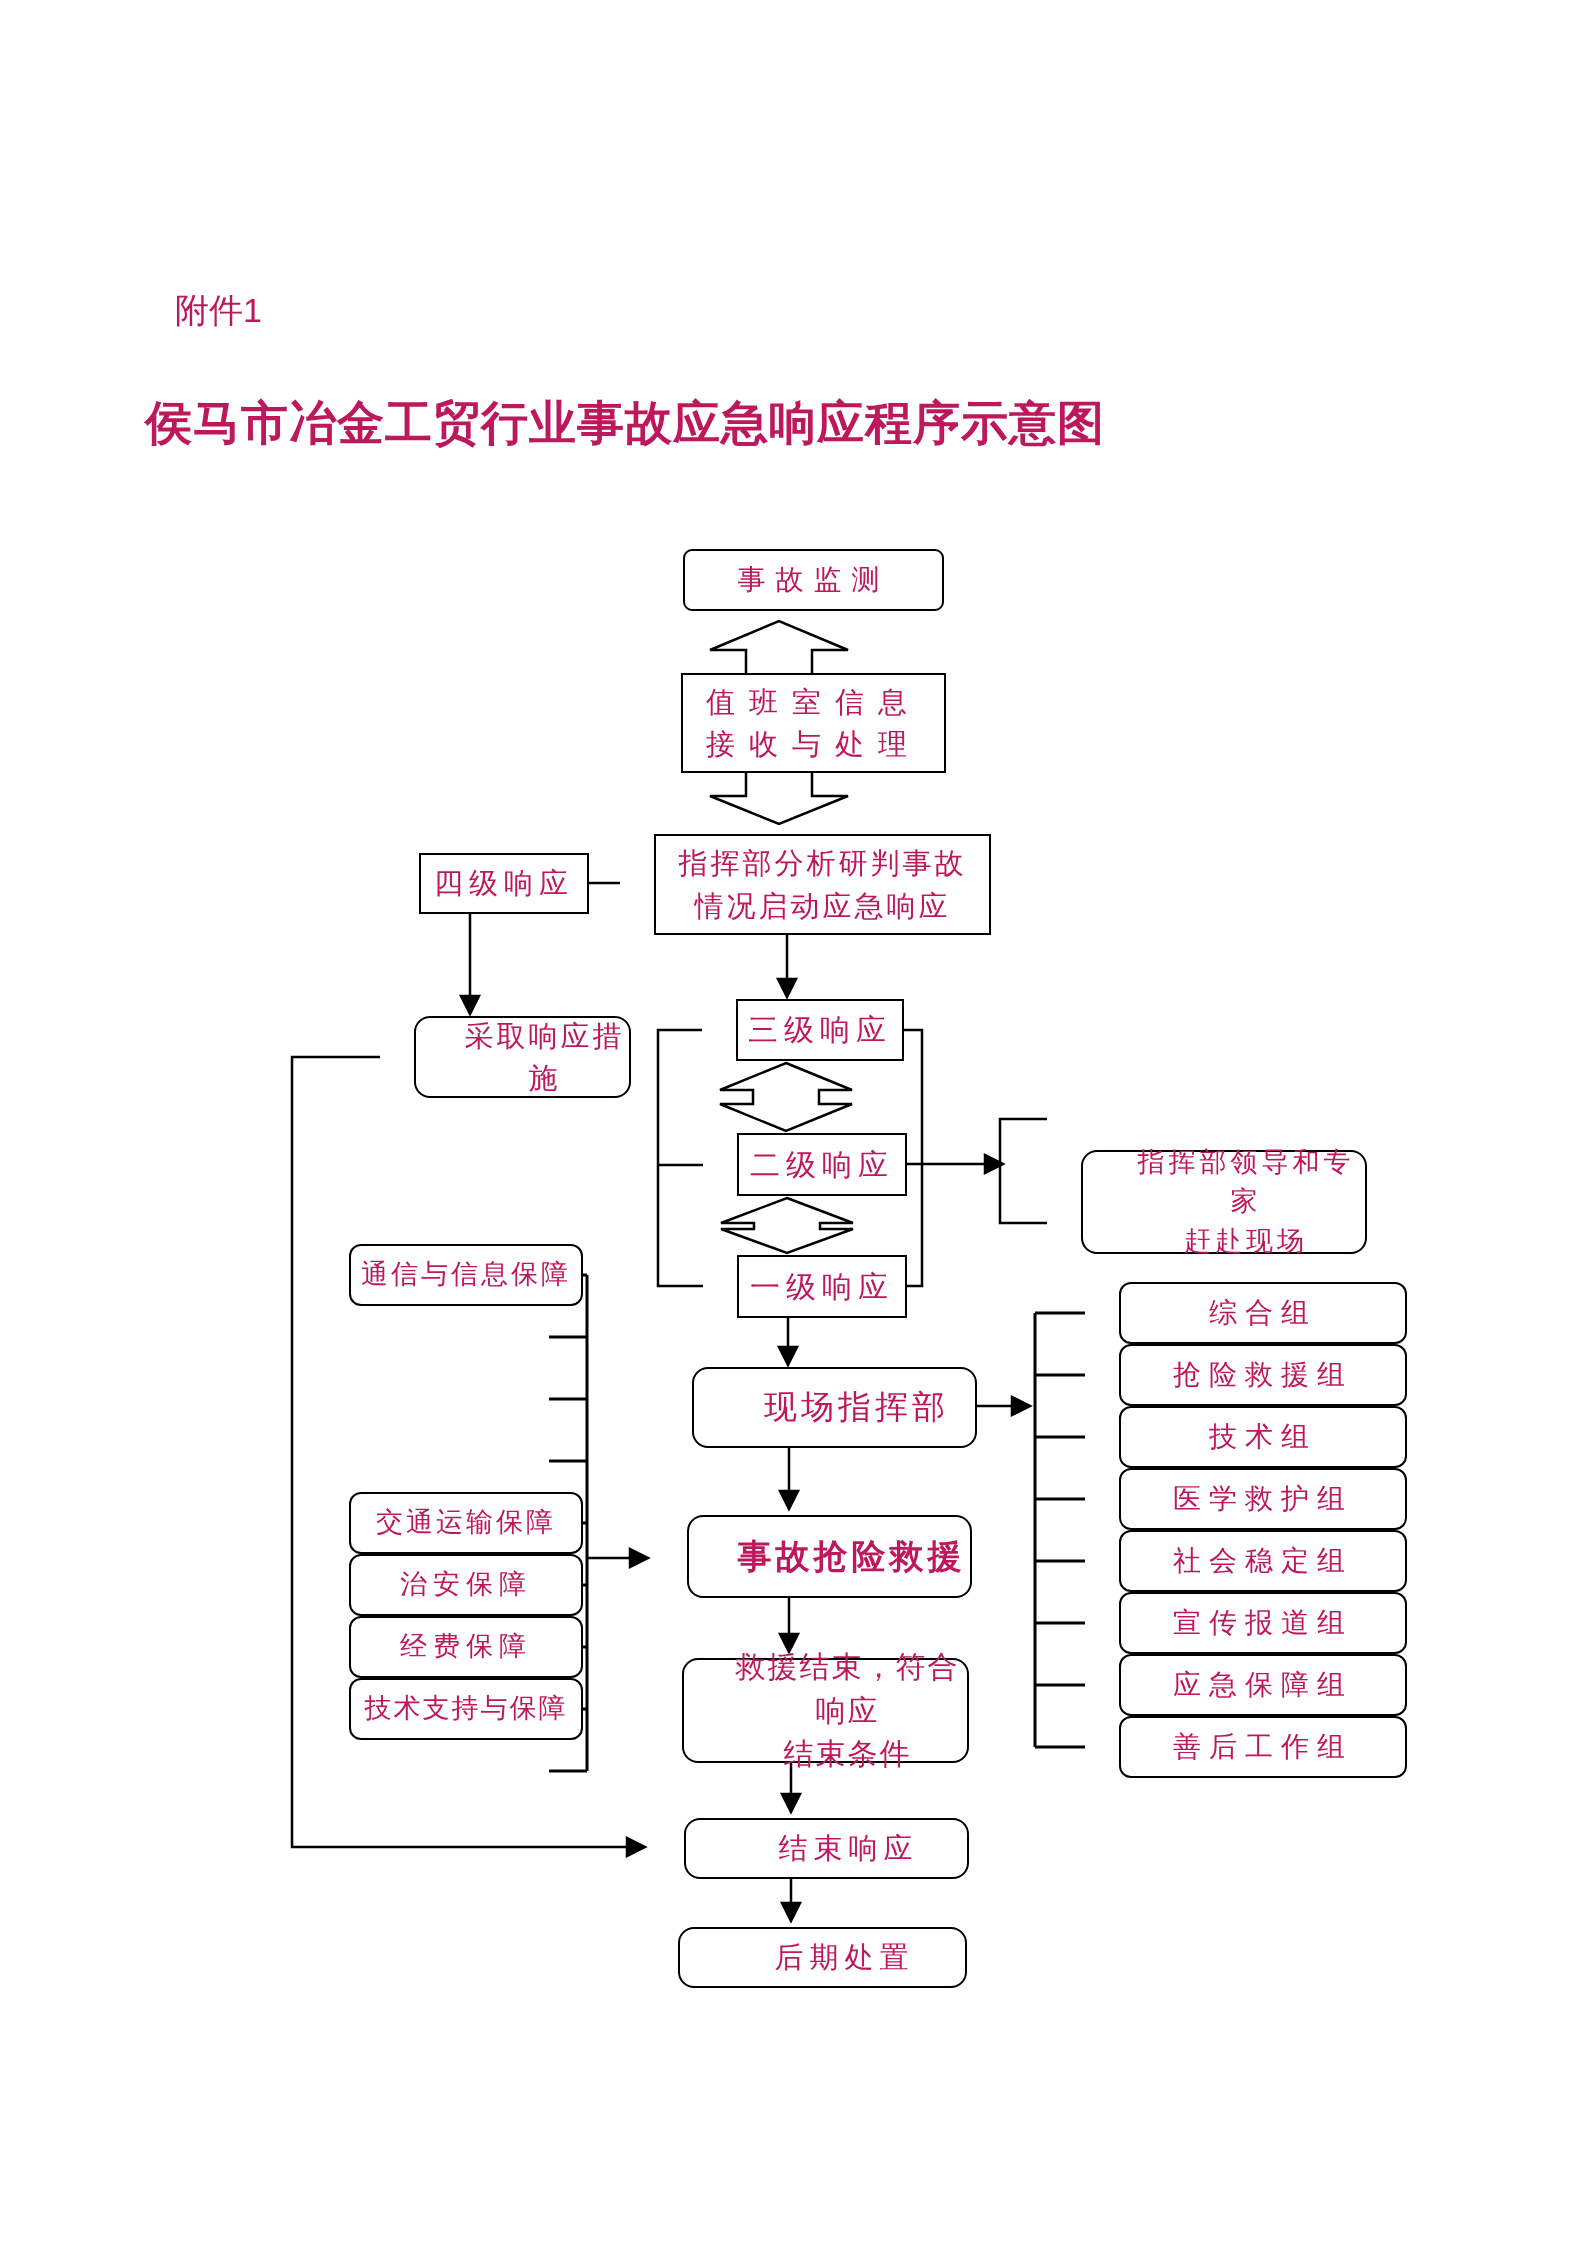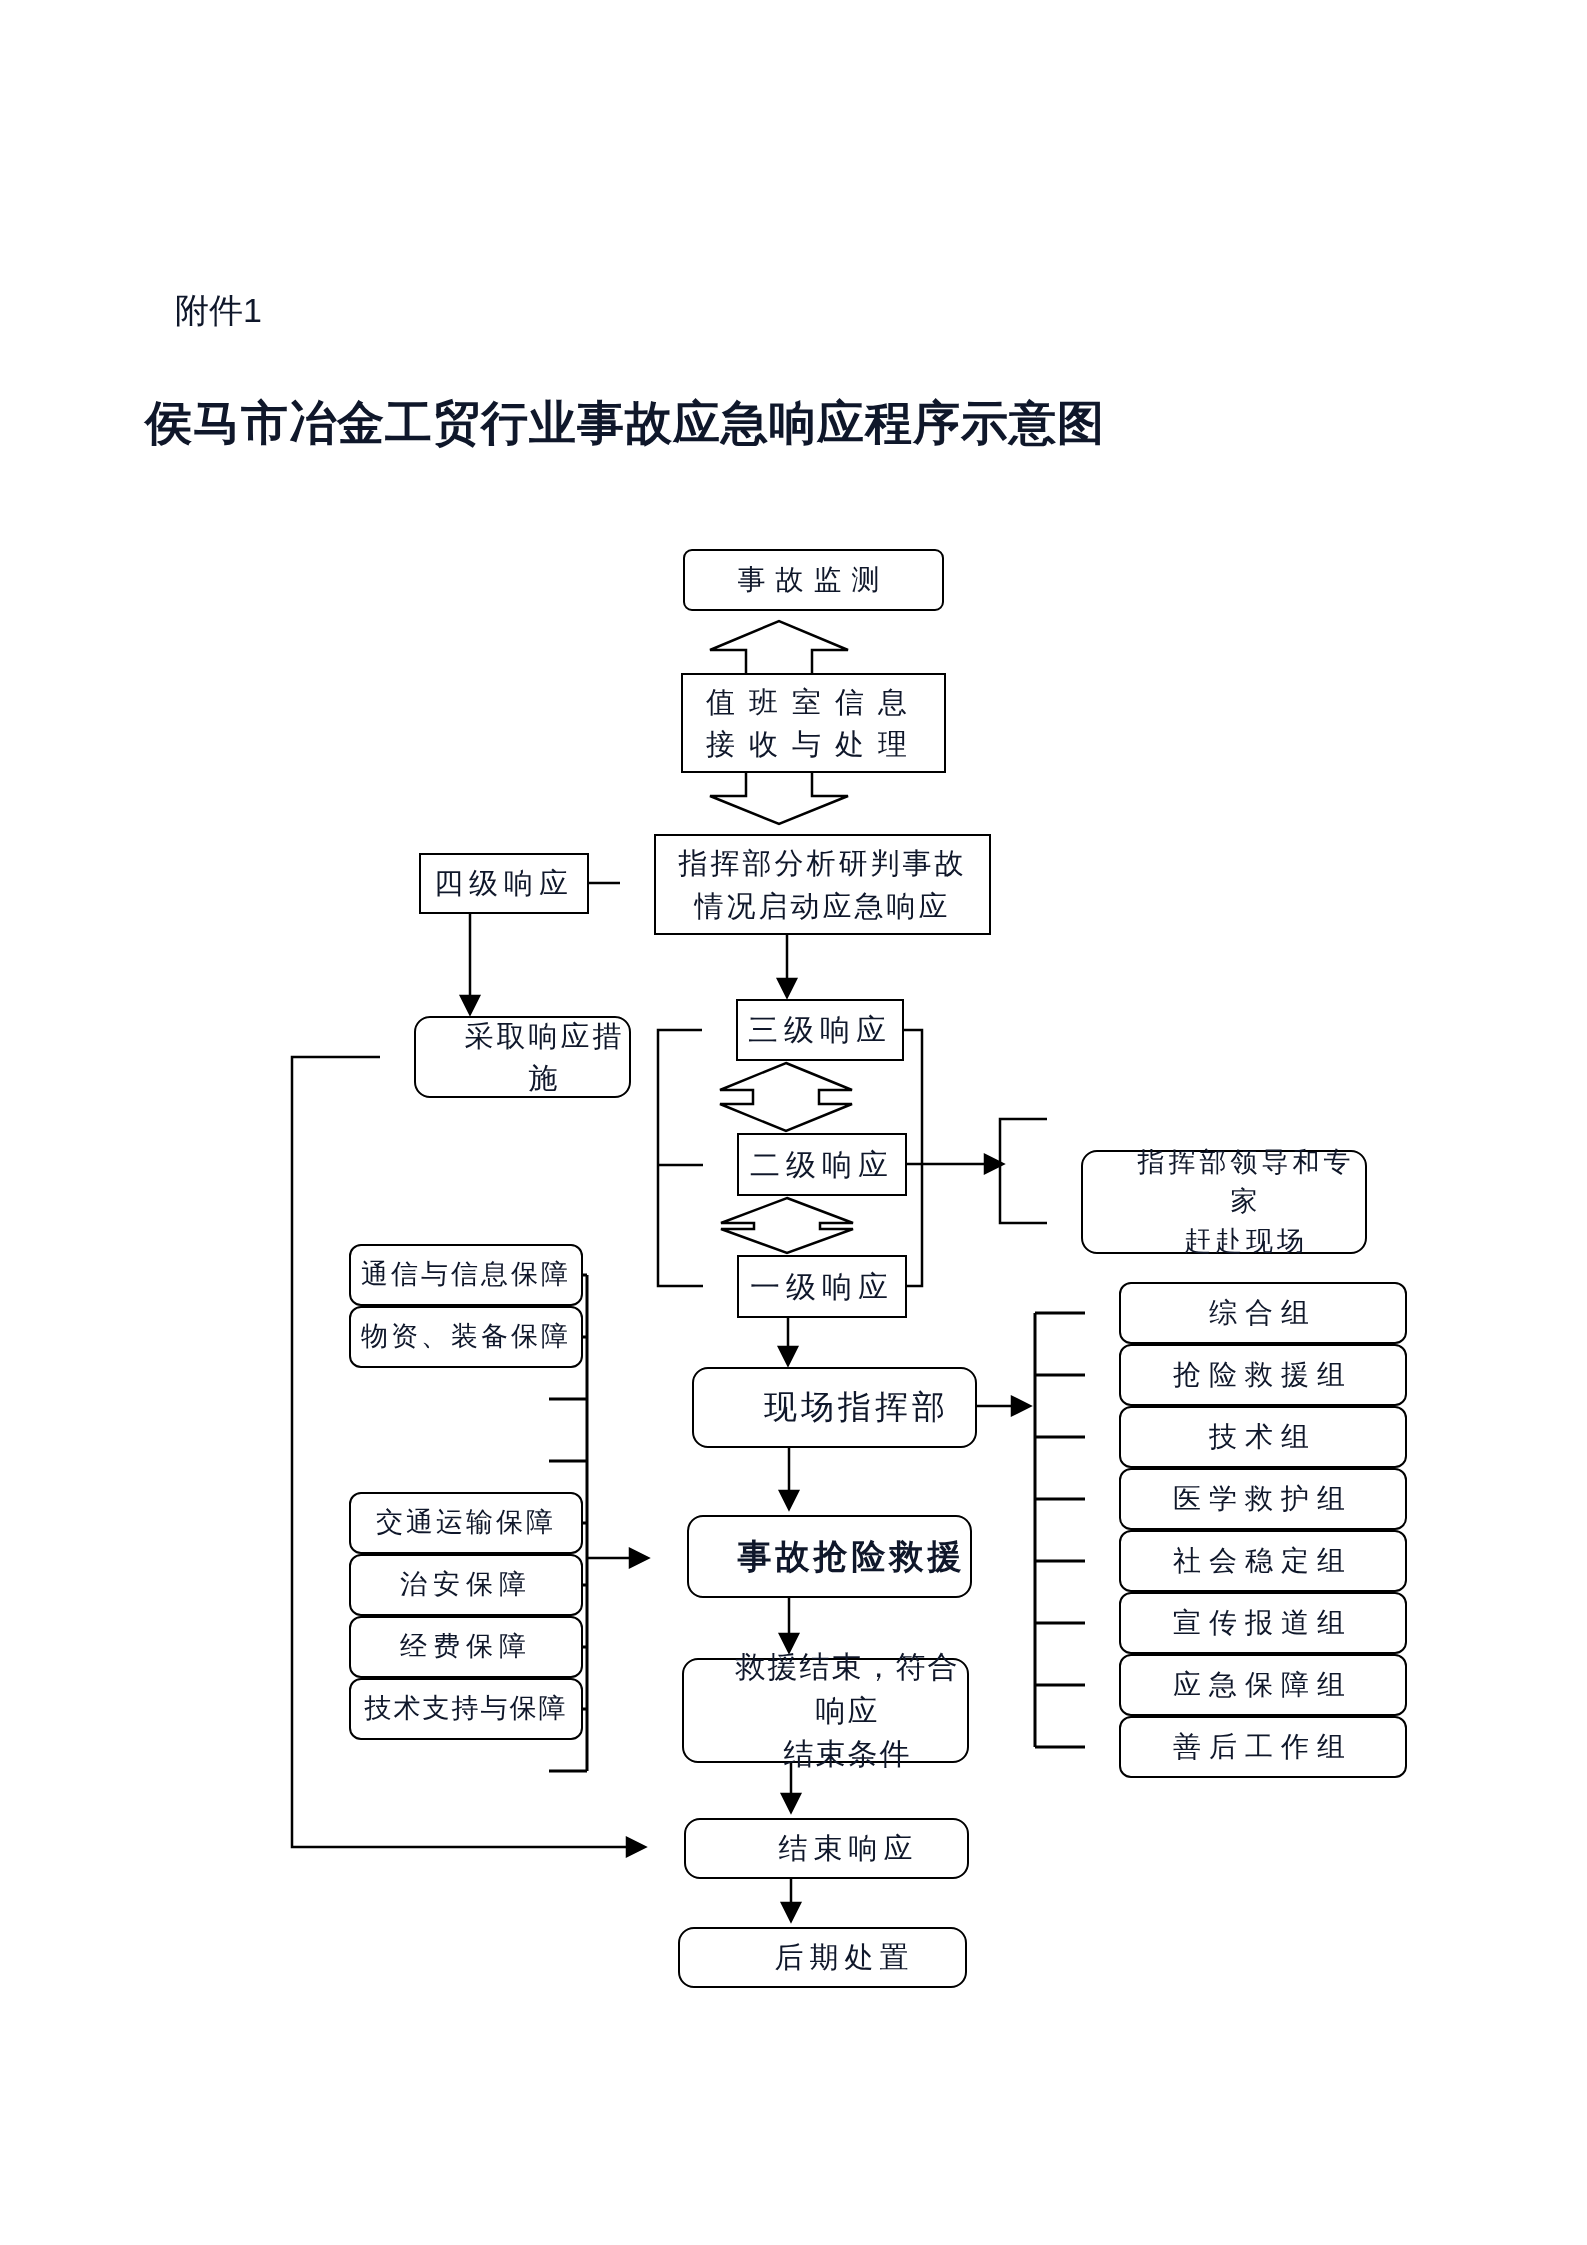--- a/index.html
+++ b/index.html
@@ -1,17 +1,17 @@
 <!DOCTYPE html>
 <html><head>
 <meta charset="utf-8">
 <style>
   html,body{margin:0;padding:0;background:#ffffff;}
   #page{position:relative;width:1587px;height:2245px;background:#fff;overflow:hidden;
-        font-family:"Liberation Serif","DejaVu Serif",serif;color:#0f172a;}
+        font-family:"Liberation Serif","DejaVu Serif",serif;color:#be185d;}
   #connectors{position:absolute;left:0;top:0;width:1587px;height:2245px;}
   .att{position:absolute;left:175px;top:288px;font-size:34px;
        font-family:"Liberation Sans","DejaVu Sans",sans-serif;}
   .title{position:absolute;left:145px;top:392px;width:1300px;margin:0;
          font-size:47px;font-weight:bold;letter-spacing:1px;white-space:nowrap;}
   .box{position:absolute;box-sizing:border-box;border:2px solid #000;background:#fff;
        display:flex;align-items:center;justify-content:center;text-align:center;line-height:1.45;margin-left:34px;}
   .rounded{border-radius:16px;padding-left:44px;}
   .rounded-sm{border-radius:9px;}
   .rounded-xs{border-radius:12px;}
@@ -190,23 +190,20 @@
     <span>结束响应</span>
   </div>
 
   <div class="box rounded fs29 ls6" style="left:644px;top:1927px;width:289px;height:61px">
     <span>后期处置</span>
   </div>
 
   <div class="box rounded-xs fs27 ls3" style="left:315px;top:1244px;width:234px;height:62px">
       <span>通信与信息保障</span>
     </div>
-  <div class="box rounded-xs fs27 ls3" style="left:315px;top:1306px;width:234px;height:62px">
-      <span>物资、装备保障</span>
-    </div>
   <div class="box rounded-xs fs27 ls3" style="left:315px;top:1492px;width:234px;height:62px">
       <span>交通运输保障</span>
     </div>
   <div class="box rounded-xs fs27 ls6" style="left:315px;top:1554px;width:234px;height:62px">
       <span>治安保障</span>
     </div>
   <div class="box rounded-xs fs27 ls6" style="left:315px;top:1616px;width:234px;height:62px">
       <span>经费保障</span>
     </div>
   <div class="box rounded-xs fs27 ls2" style="left:315px;top:1678px;width:234px;height:62px">

